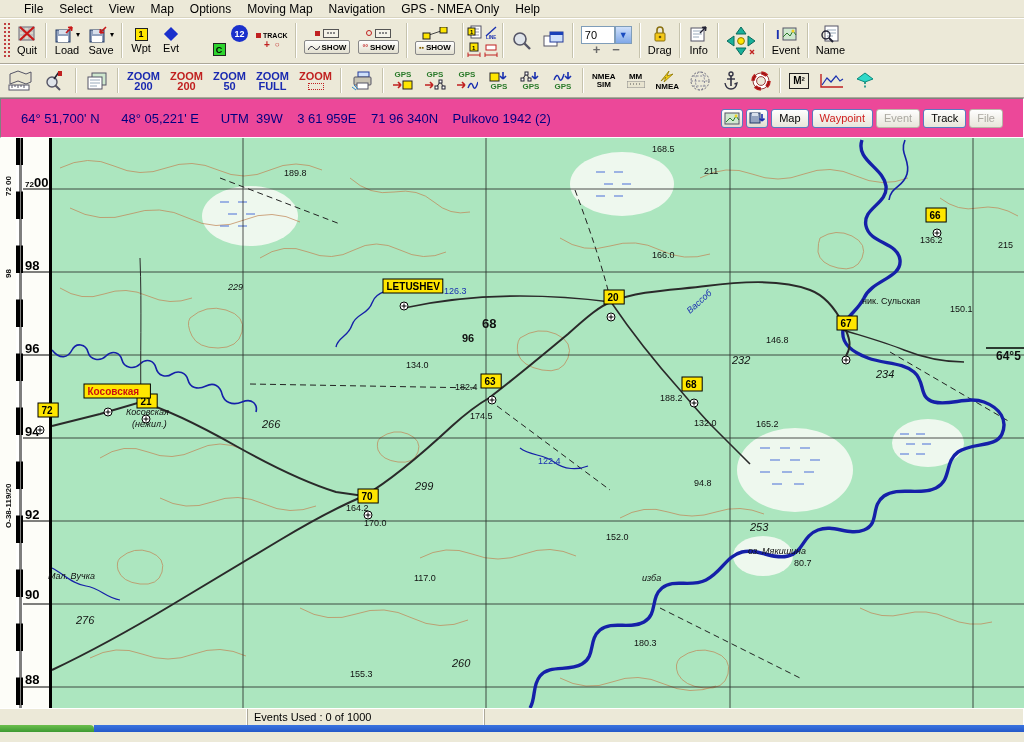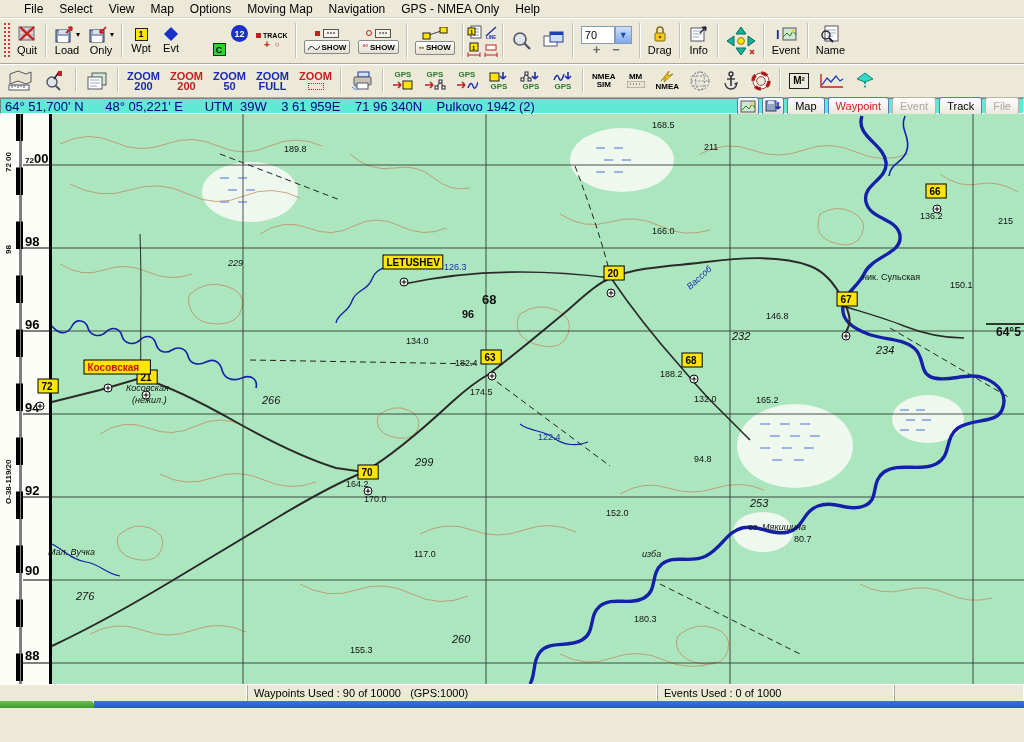--- a/index.html
+++ b/index.html
@@ -47,21 +47,21 @@
   .two9 { font-size:8px; font-weight:bold; line-height:8px; text-align:center; }
   .badge12 { width:17px; height:17px; border-radius:50%; background:#1a30cc; color:#fff; font-size:9px; font-weight:bold; display:flex; align-items:center; justify-content:center;margin-left:41px; }
   .badgeC { width:13px; height:13px; background:#2ed42e; border:1px solid #222; color:#000; font-size:9px; font-weight:bold; display:flex; align-items:center; justify-content:center; }
   .wpt1 { width:13px; height:13px; background:#ffe600; border:1px solid #222; color:#000; font-size:9px; font-weight:bold; display:flex; align-items:center; justify-content:center; }
   .evtD { width:10px; height:10px; background:#1a30cc; transform:rotate(45deg); margin:2px; }
   .trk { font-size:7px; font-weight:bold; color:#000; display:flex; align-items:center; gap:2px; }
   .trkpm { font-size:10px; color:#c02020; font-weight:bold; display:flex; gap:5px; line-height:9px; }
   .dd { font-size:8px; color:#000; margin-left:2px; }
 
   
-  .coordbar { height:16px; background:#5eead4; border:1px solid; border-color:#808080 #fff #fff #808080; display:flex; align-items:center; padding:0 4px; flex:0 0 auto; }
+  .coordbar { height:40px; background:#ec4899; border:1px solid; border-color:#808080 #fff #fff #808080; display:flex; align-items:center; padding:0 20px; flex:0 0 auto; }
   .coords { color:#000080; font-size:13px; white-space:pre; flex:1; }
   .cbtns { display:flex; gap:3px; align-items:center; }
   .xpbtn { height:19px; border:1px solid #5a7abf; border-radius:3px; background:linear-gradient(#fefefe,#e8e6da); font-size:11px; padding:0 7px; color:#000; font-family:"Liberation Sans",sans-serif; }
   .xpbtn.active-red { color:#d02020; }
   .xpbtn.disabled { color:#aaa8a0; border-color:#b8b5a8; }
   .xpicon { width:22px; height:19px; border:1px solid #5a7abf; border-radius:3px; background:linear-gradient(#fefefe,#e0ddd0); display:flex; align-items:center; justify-content:center; padding:0; }
 
   
   .maparea { position:relative; width:1024px; height:570px; flex:0 0 auto; background:#ace6bf; overflow:hidden; }
 
@@ -120,21 +120,21 @@
     <div class="tbtn">
       <span style="display:flex;align-items:center;">
         <svg width="20" height="18" viewBox="0 0 20 18">
             <rect x="2" y="5" width="14" height="12" fill="#94a4c0" stroke="#223a66"></rect>
             <rect x="5" y="5" width="8" height="4" fill="#d8e0ec"></rect>
             <rect x="4" y="11" width="10" height="6" fill="#fff"></rect>
             <path d="M18,2 L12,8 M12,8 l4,-0.5 M12,8 l0.5,-4" stroke="#c81818" stroke-width="1.6" fill="none"></path>
           </svg>
         <span class="dd">▾</span>
       </span>
-      <span>Only</span>
+      <span>Save</span>
     </div>
     <span class="sep"></span>
 
     <div class="tbtn">
       <span class="wpt1">1</span>
       <span>Wpt</span>
     </div>
     <div class="tbtn">
       <span class="evtD"></span>
       <span>Evt</span>
@@ -720,21 +720,20 @@
             <text x="87.5" y="257" font-size="10" fill="#cc1010" font-family="&quot;Liberation Sans&quot;,sans-serif" font-weight="bold">Косовская</text>
             <circle cx="108" cy="274" r="4" fill="#fff" stroke="#000"></circle>
             <path d="M105.5,274 h5 M108,271.5 v5" stroke="#000"></path>
           </g>
         </g>
     </svg>
   </div>
 
   <div class="statusbar">
     <span class="panel" style="width:248px"></span>
-    <span class="panel" style="width:410px">Waypoints Used : 90 of 10000   (GPS:1000)</span>
     <span class="panel" style="width:237px">Events Used : 0 of 1000</span>
     <span class="panel" style="flex:1;border-right:none"></span>
   </div>
 
   <div class="taskbar">
     <span class="task-start"></span>
     <span class="task-blue"></span>
   </div>
 </div>
 

